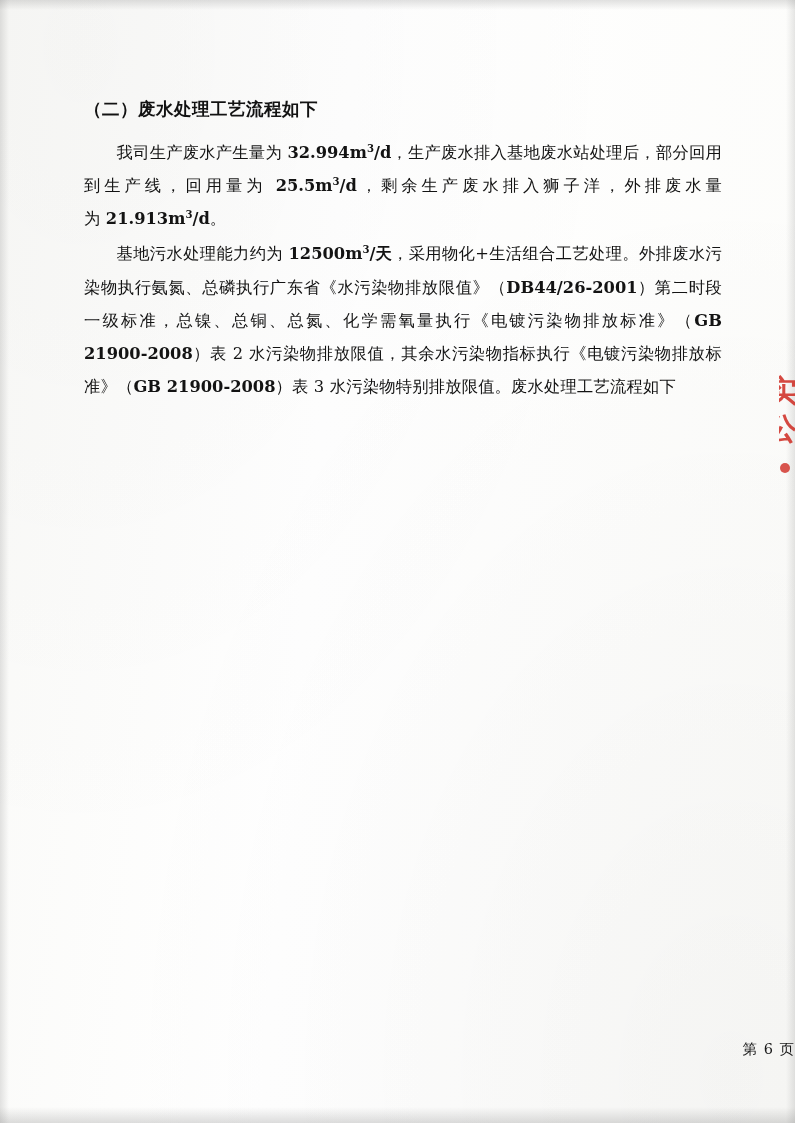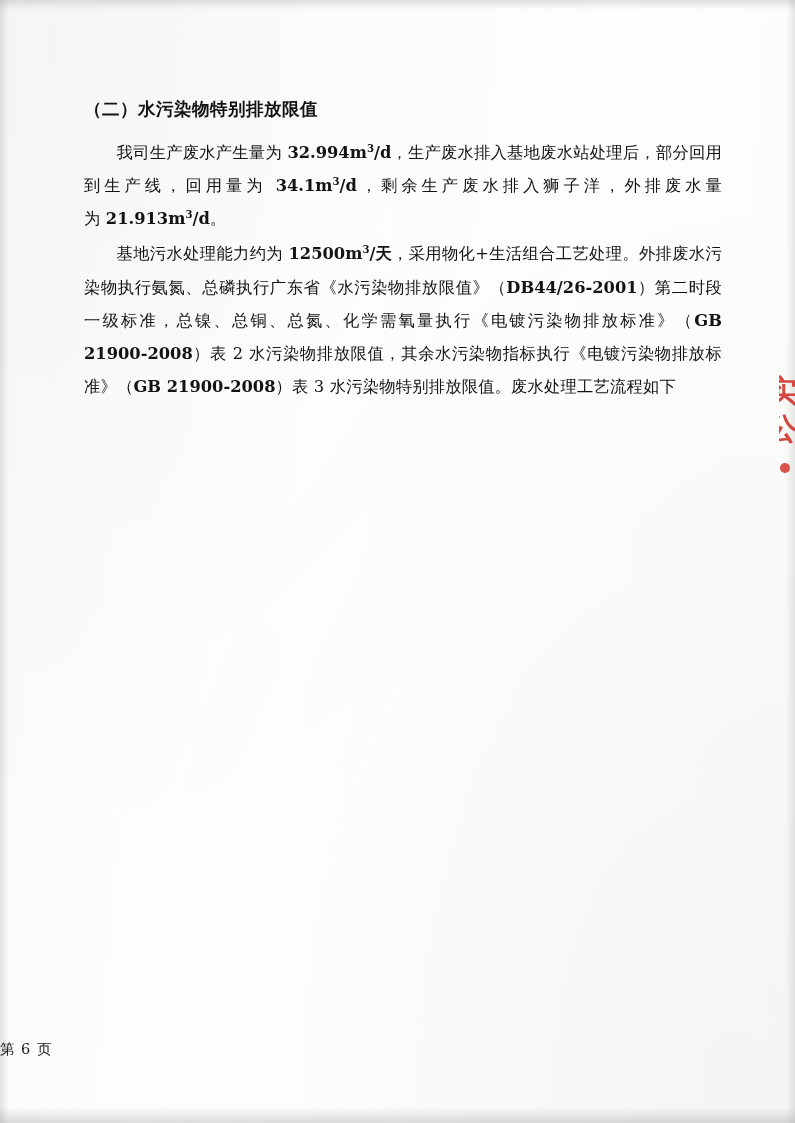--- a/index.html
+++ b/index.html
@@ -64,21 +64,21 @@
   sup {
     font-size: 0.62em;
     vertical-align: super;
     line-height: 0;
   }
   .footer {
     position: absolute;
     left: 0;
     right: 0;
     top: 1040px;
-    text-align: left;
+    text-align: right;
     font-size: 14.5px;
     color: #1a1a1a;
     letter-spacing: 1px;
   }
   
   .stamp-frag {
     position: absolute;
     right: 0px;
     top: 372px;
     width: 16px;
@@ -131,23 +131,23 @@
 <body>
 
 <div class="page">
   <div class="edge-top"></div>
   <div class="edge-bottom"></div>
   <div class="edge-left"></div>
   <div class="edge-right"></div>
 
   <div class="content">
 
-    <h2 class="heading">（二）水污染物特别排放限值</h2>
+    <h2 class="heading">（二）废水处理工艺流程如下</h2>
 
-    <p class="para p1">我司生产废水产生量为&nbsp;<span class="num">32.994</span><span class="num">m<sup>3</sup>/d</span>，生产废水排入基地废水站处理后，部分回用到生产线，回用量为&nbsp;<span class="num">34.1</span><span class="num">m<sup>3</sup>/d</span>，剩余生产废水排入狮子洋，外排废水量为&nbsp;<span class="num">21.913</span><span class="num">m<sup>3</sup>/d</span>。</p>
+    <p class="para p1">我司生产废水产生量为&nbsp;<span class="num">32.994</span><span class="num">m<sup>3</sup>/d</span>，生产废水排入基地废水站处理后，部分回用到生产线，回用量为&nbsp;<span class="num">25.5</span><span class="num">m<sup>3</sup>/d</span>，剩余生产废水排入狮子洋，外排废水量为&nbsp;<span class="num">21.913</span><span class="num">m<sup>3</sup>/d</span>。</p>
 
     <p class="para p2">基地污水处理能力约为&nbsp;<span class="num">12500</span><span class="num">m<sup>3</sup>/天</span>，采用物化+生活组合工艺处理。外排废水污染物执行氨氮、总磷执行广东省《水污染物排放限值》（<span class="num">DB44/26-2001</span>）第二时段一级标准，总镍、总铜、总氮、化学需氧量执行《电镀污染物排放标准》（<span class="num">GB 21900-2008</span>）<span>表 2</span>&nbsp;水污染物排放限值，其余水污染物指标执行《电镀污染物排放标准》（<span class="num">GB 21900-2008</span>）<span>表 3</span>&nbsp;水污染物特别排放限值。废水处理工艺流程如下</p>
 
   </div>
 
   <div class="stamp-frag">
     <span class="ch">实</span>
     <span class="ch">公</span>
     <span class="dot"></span>
   </div>

